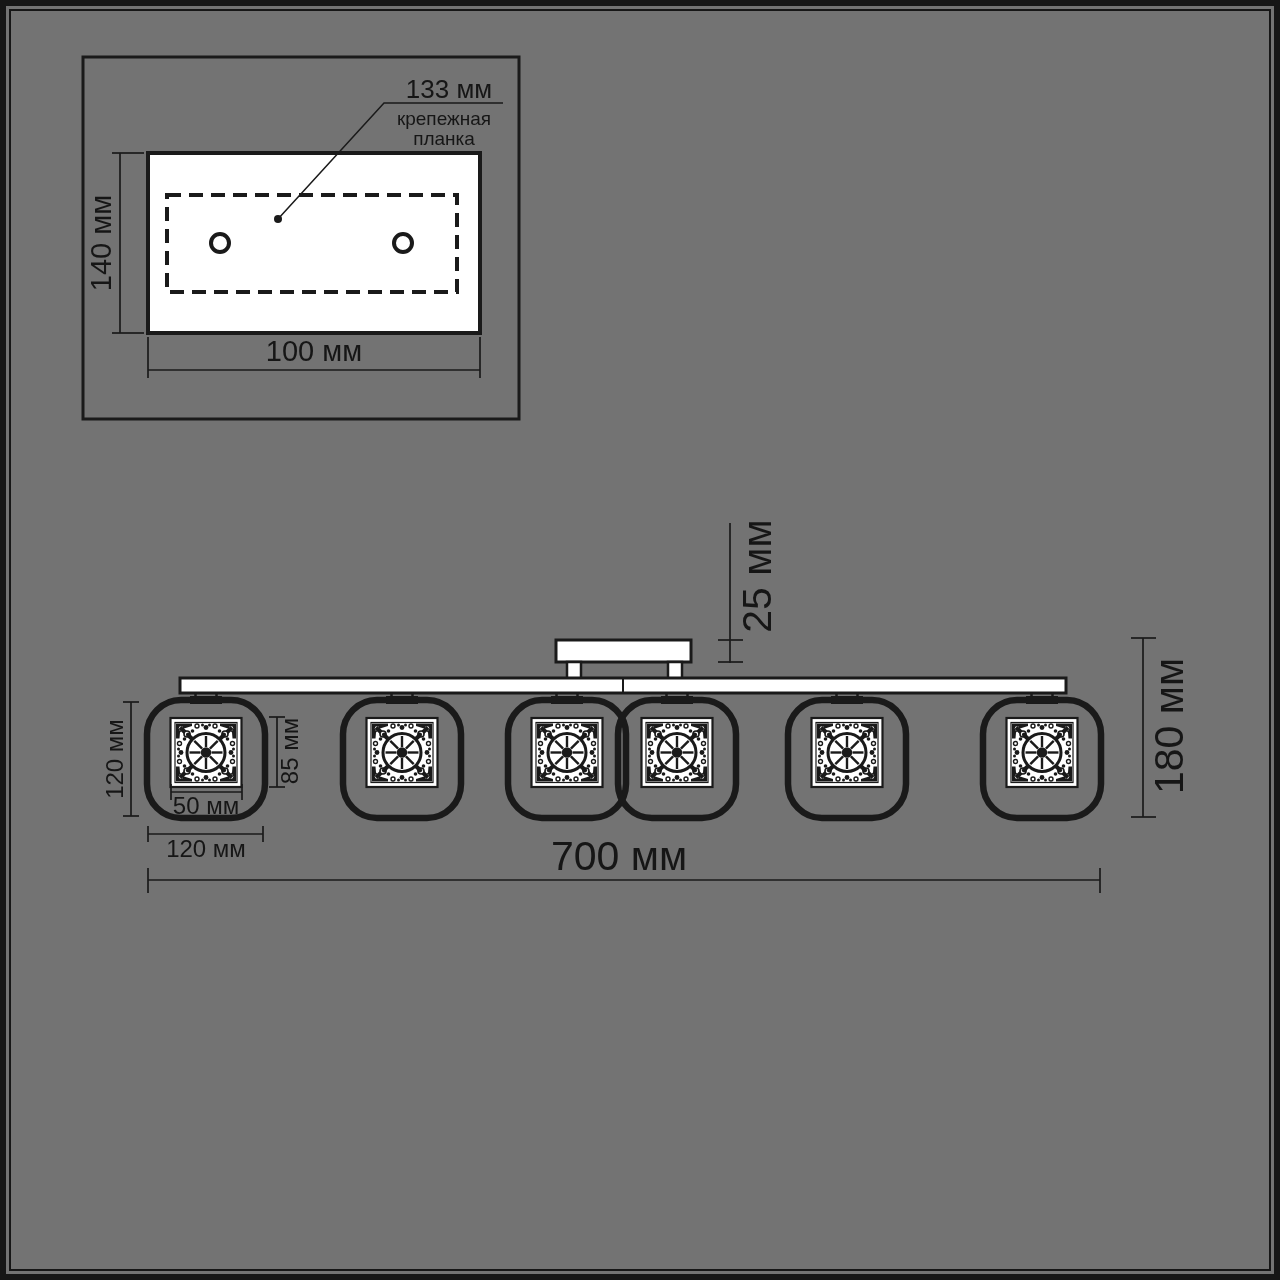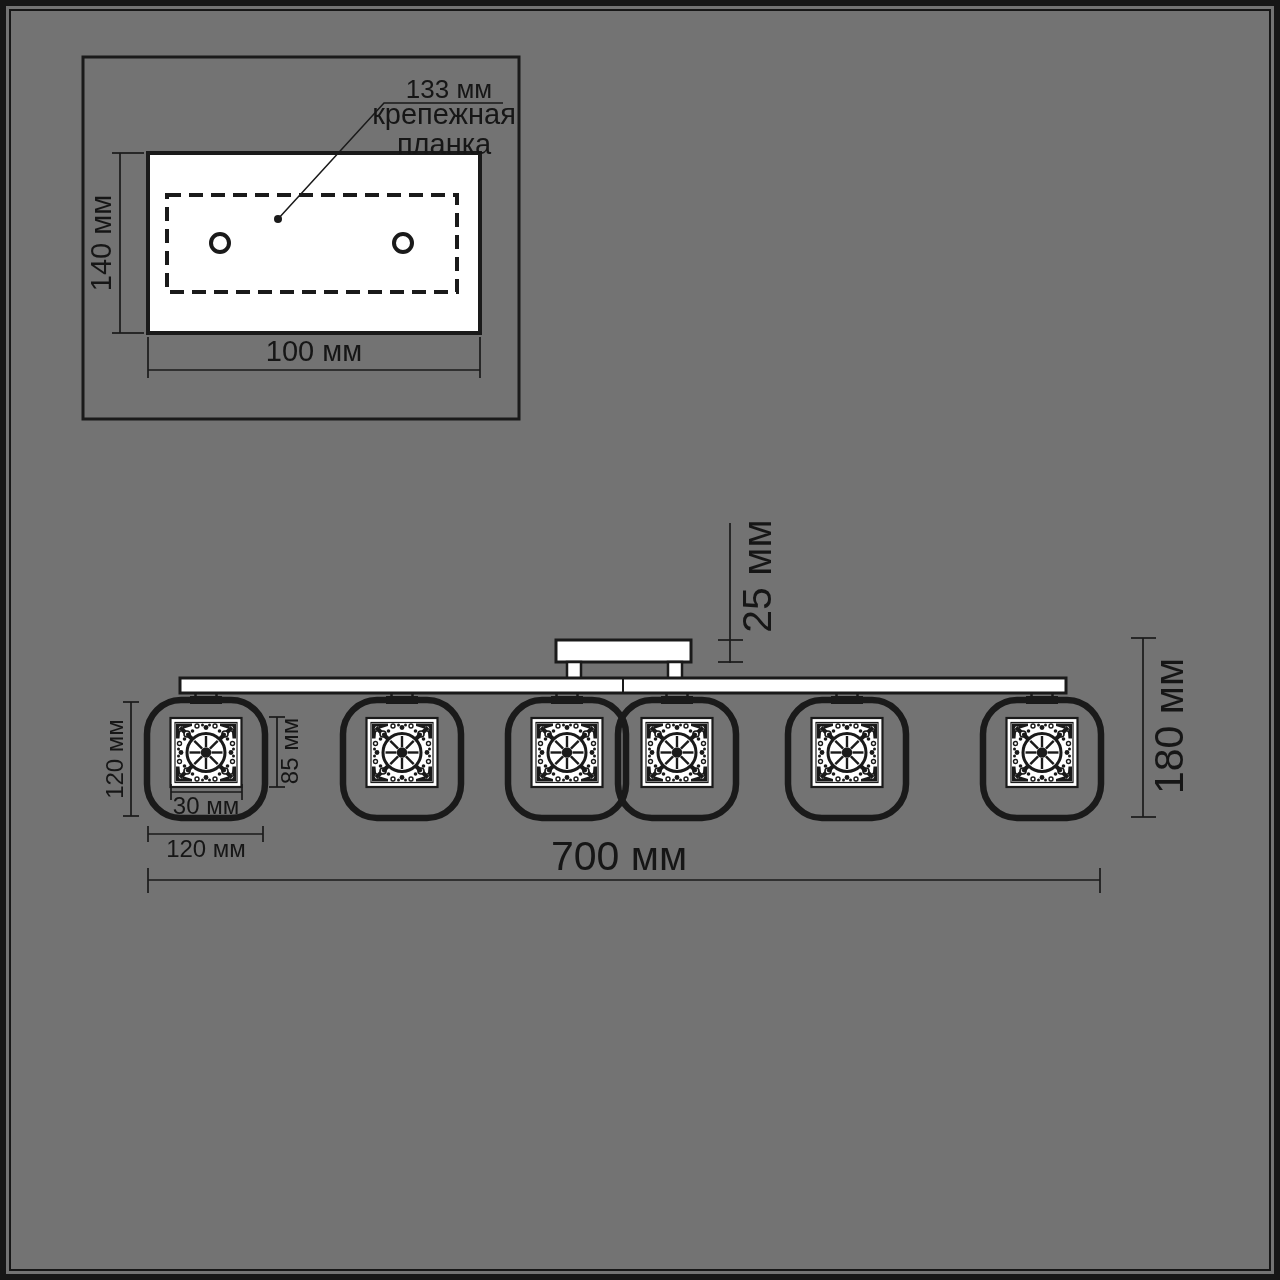--- a/index.html
+++ b/index.html
@@ -148,31 +148,31 @@
       </g>
       <g class="dim">
         <line x1="148" y1="834" x2="263" y2="834"></line>
         <line x1="148" y1="826" x2="148" y2="842"></line>
         <line x1="263" y1="826" x2="263" y2="842"></line>
       </g>
     </g>
   </svg>
 
   <div class="lbl" style="left:449px;top:90px;font-size:26px;">133 мм</div>
-  <div class="lbl" style="left:444px;top:129px;font-size:29px;">
+  <div class="lbl" style="left:444px;top:129px;font-size:19px;">
     <div>крепежная</div>
     <div>планка</div>
   </div>
   <div class="lbl rot" style="left:101px;top:243px;font-size:29px;">140 мм</div>
   <div class="lbl" style="left:314px;top:351px;font-size:29px;">100 мм</div>
 
   <div class="lbl rot" style="left:757px;top:576px;font-size:41px;">25 мм</div>
   <div class="lbl rot" style="left:1169px;top:726px;font-size:41px;">180 мм</div>
   <div class="lbl" style="left:619px;top:856px;font-size:41px;">700 мм</div>
 
   <div class="lbl rot" style="left:115px;top:759px;font-size:24px;">120 мм</div>
   <div class="lbl rot" style="left:290px;top:751px;font-size:24px;">85 мм</div>
-  <div class="lbl" style="left:206px;top:806px;font-size:24px;">30 мм</div>
+  <div class="lbl" style="left:206px;top:806px;font-size:24px;">50 мм</div>
   <div class="lbl" style="left:206px;top:849px;font-size:24px;">120 мм</div>
 
   <div class="inner-frame"></div>
   <div class="outer-frame"></div>
 </div>
 
 </body></html>

